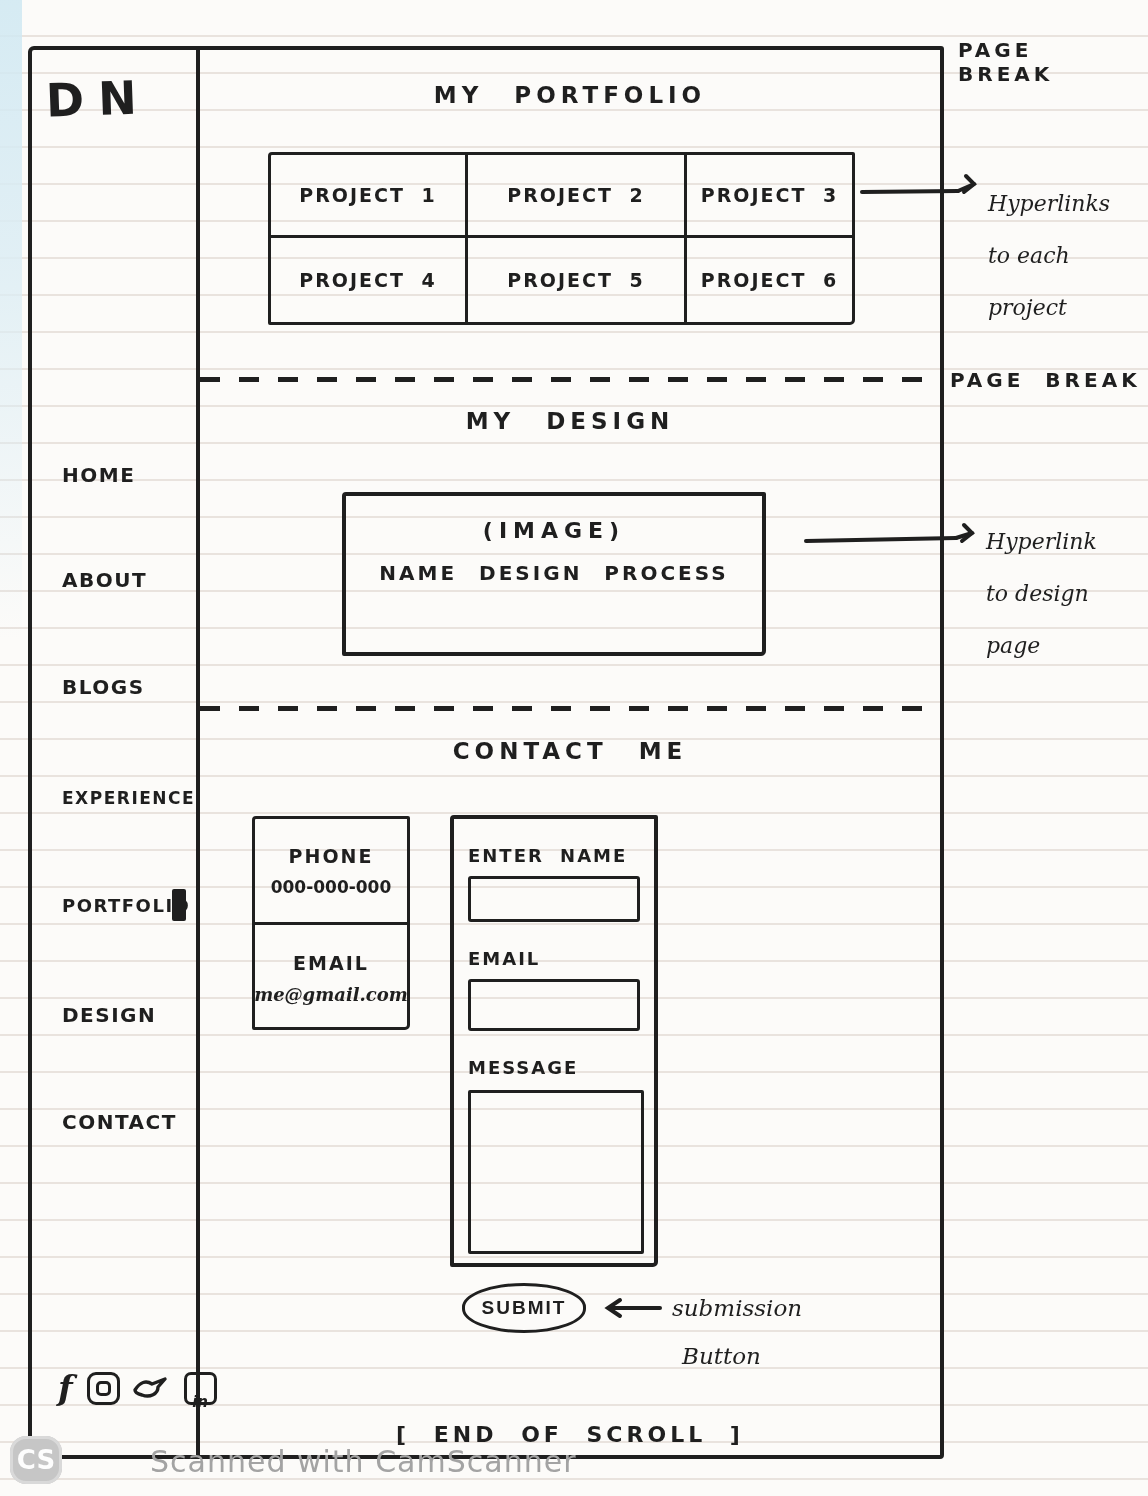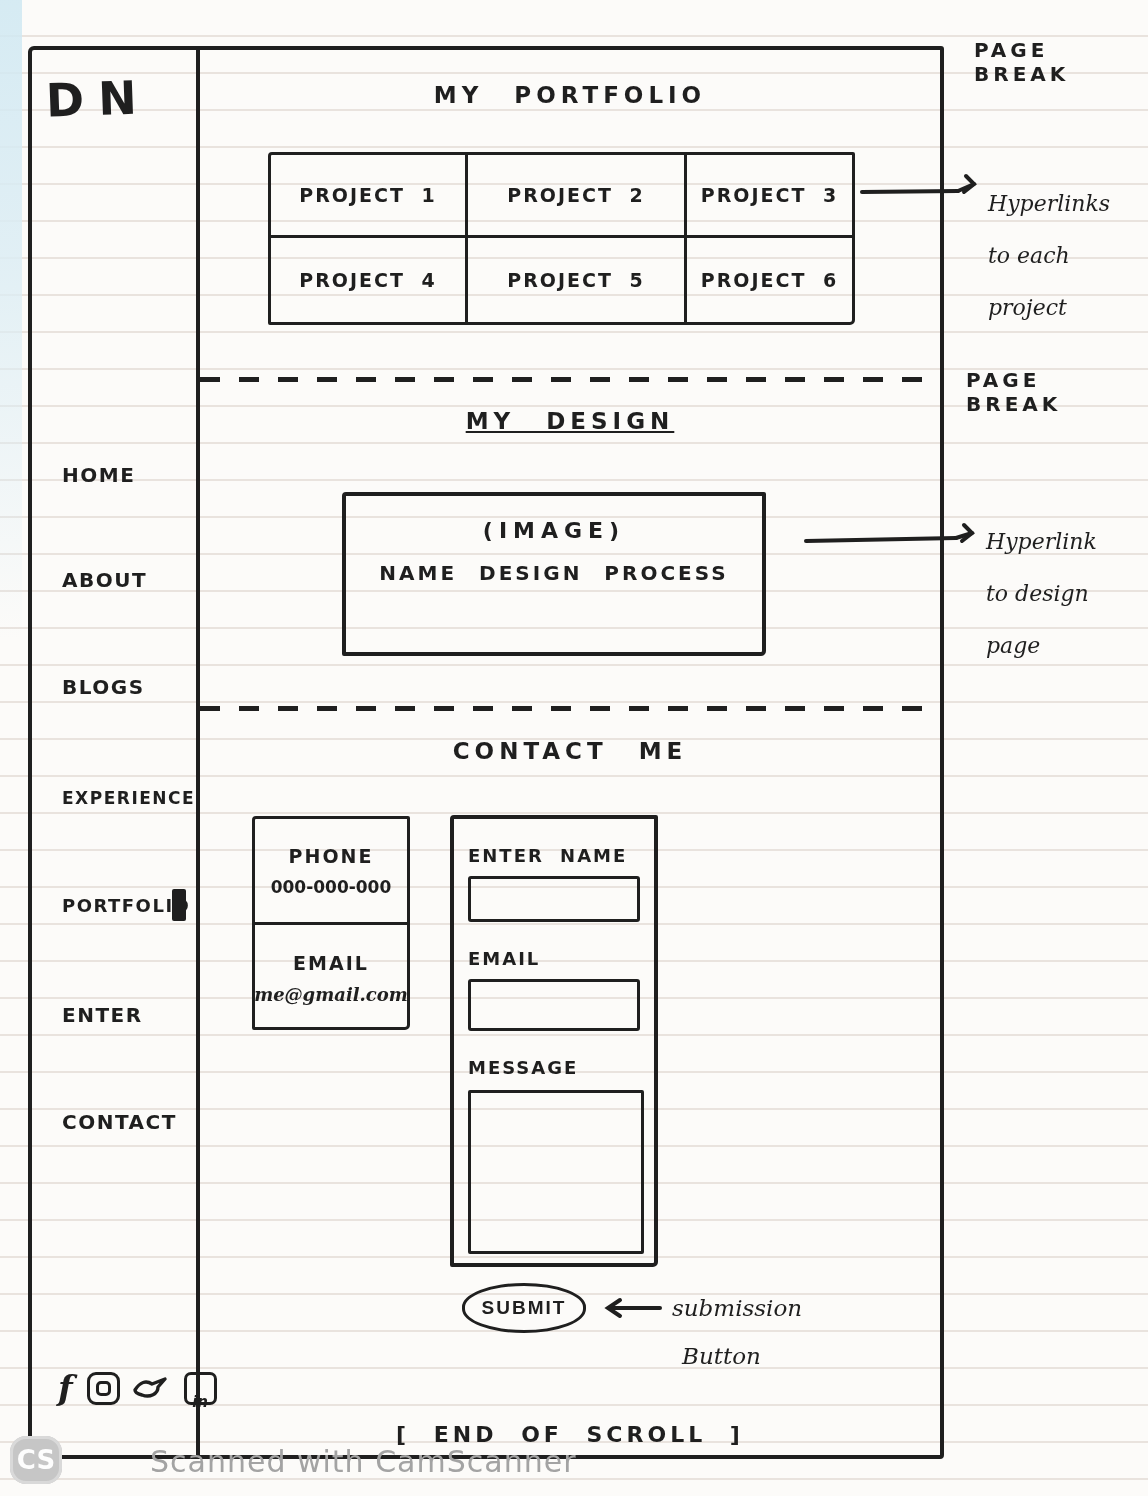--- a/index.html
+++ b/index.html
@@ -46,21 +46,21 @@
     border-right:3px solid var(--ink);border-bottom:3px solid var(--ink);
     display:flex;align-items:center;justify-content:center;
     font-size:19px;font-weight:600;letter-spacing:2px;word-spacing:8px;
   }
   .grid .cell:nth-child(3n){border-right:none;}
   .grid .cell:nth-child(n+4){border-bottom:none;}
 
   .dash-line{height:5px;background:repeating-linear-gradient(90deg, var(--ink) 0 20px, transparent 20px 39px);}
 
   .note{font-size:22px;line-height:52px;}
-  .pagebreak{font-size:20px;letter-spacing:4px;word-spacing:10px;font-weight:600;margin-left:16px;}
+  .pagebreak{font-size:20px;letter-spacing:4px;word-spacing:10px;font-weight:600;}
 
   .design-box{left:342px;top:492px;width:424px;height:164px;}
   .design-box .img-ph{margin-top:22px;font-size:22px;letter-spacing:6px;text-align:center;font-weight:600;}
   .design-box .open-link{margin-top:18px;font-size:20px;letter-spacing:3px;word-spacing:12px;text-align:center;font-weight:600;}
 
   .info-box{left:252px;top:816px;width:158px;height:214px;}
   .info-cell{height:106px;display:flex;flex-direction:column;align-items:center;justify-content:center;gap:10px;}
   .info-cell.first{border-bottom:3px solid var(--ink);}
   .info-label{font-size:19px;letter-spacing:2px;font-weight:600;}
   .info-value{font-size:17px;font-weight:600;}
@@ -133,21 +133,21 @@
   </svg>
   <div class="abs cursive note" style="left:988px;top:178px;">
     <div>Hyperlinks</div>
     <div>to each</div>
     <div>project</div>
   </div>
 
   <div class="abs dash-line" style="left:200px;top:377px;width:741px;"></div>
   <div class="abs pagebreak" style="left:950px;top:368px;">PAGE BREAK</div>
 
-  <div class="abs heading" style="left:200px;top:408px;width:740px;text-decoration:underline;">MY DESIGN</div>
+  <div class="abs heading" style="left:200px;top:408px;width:740px;">MY DESIGN</div>
 
   <div class="abs box box4 design-box">
     <div class="img-ph">(IMAGE)</div>
     <div class="open-link">NAME DESIGN PROCESS</div>
   </div>
 
   <svg class="abs arrow" style="left:806px;top:520px;" width="172" height="36">
     <path d="M0,21 L150,18"></path>
     <path d="M150,18 L166,13"></path>
     <path d="M158,5 L166,13 L156,21"></path>
@@ -157,21 +157,21 @@
     <div>to design</div>
     <div>page</div>
   </div>
 
   <div class="abs nav-item" style="top:463px;">HOME</div>
   <div class="abs nav-item" style="top:568px;">ABOUT</div>
   <div class="abs nav-item" style="top:675px;">BLOGS</div>
   <div class="abs nav-item" style="top:788px;font-size:17px;">EXPERIENCE</div>
   <div class="abs nav-item" style="top:895px;font-size:18px;">PORTFOLIO</div>
   <div class="abs nav-cursor"></div>
-  <div class="abs nav-item" style="top:1003px;">ENTER</div>
+  <div class="abs nav-item" style="top:1003px;">DESIGN</div>
   <div class="abs nav-item" style="top:1110px;">CONTACT</div>
 
   <div class="abs dash-line" style="left:200px;top:706px;width:741px;"></div>
 
   <div class="abs heading" style="left:200px;top:738px;width:740px;">CONTACT ME</div>
 
   <div class="abs box info-box">
     <div class="info-cell first">
       <div class="info-label">PHONE</div>
       <div class="info-value">000-000-000</div>

